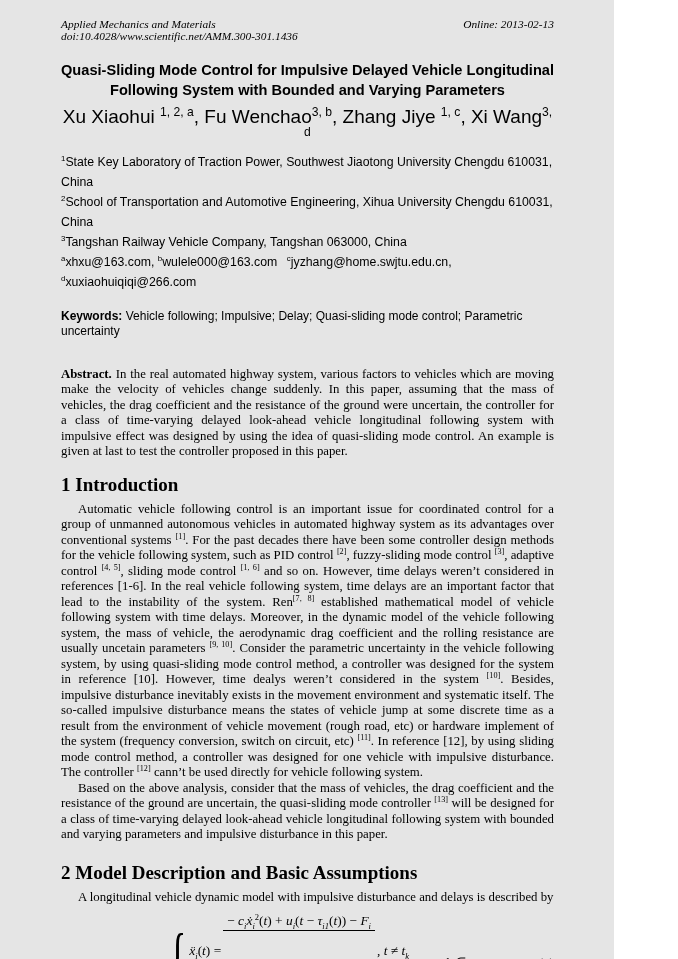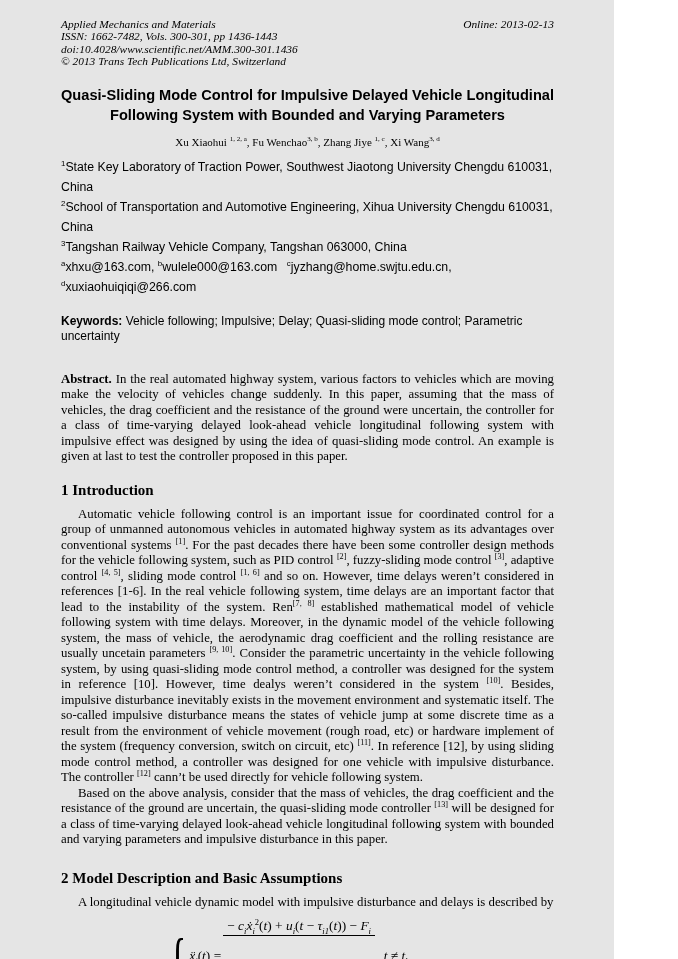--- a/index.html
+++ b/index.html
@@ -8,33 +8,33 @@
     padding:18px 60px 0 61px;overflow:hidden;
     font-family:"Liberation Serif",serif;
   }
   
   .jheader{display:flex;justify-content:space-between;align-items:flex-start;
     font-style:italic;font-size:11.4px;line-height:12.4px;}
   .jheader .hl{white-space:nowrap;}
   
   .title{margin:17px 0 0;text-align:center;font-family:"Liberation Sans",sans-serif;
     font-weight:bold;font-size:14.6px;line-height:20px;}
-  .authors{margin-top:7px;text-align:center;font-family:Liberation Serif, serif;
-    font-size:11px;line-height:20px;}
+  .authors{margin-top:7px;text-align:center;font-family:Liberation Sans, sans-serif;
+    font-size:19px;line-height:20px;}
   .affils{margin-top:5px;}
   .affil,.emails{font-family:"Liberation Sans",sans-serif;
     font-size:12.3px;line-height:20px;}
   .emails{white-space:pre-wrap;}
   
   .keywords{margin-top:17px;font-family:"Liberation Sans",sans-serif;font-size:12px;line-height:15px;}
   .kw-label{font-weight:bold;text-align:center;}
   
   .abstract{margin:28px 0 12px;text-align:justify;font-size:12.8px;line-height:15.5px;}
   .ab-label{font-weight:bold;}
-  .sec-h{margin:17px 0 0;font-size:15px;font-weight:bold;line-height:16px;}
+  .sec-h{margin:17px 0 0;font-size:19px;font-weight:bold;line-height:16px;}
   .sec-h2{margin-top:22px;}
   .para{margin:9px 0 0;text-align:justify;font-size:12.8px;line-height:15.5px;text-indent:17px;}
   .para.cont{margin-top:0;}
   .plain{text-align:left;}
   sup{font-size:0.64em;line-height:0;vertical-align:super;}
   sub{font-size:0.64em;line-height:0;vertical-align:sub;}
   .it{font-style:italic;}
   
   .equation{margin-top:12px;display:flex;align-items:center;font-size:13.4px;height:92px;}
   .eq-main{display:flex;align-items:center;margin-left:108px;}
@@ -49,23 +49,21 @@
   .eq-number{margin-left:auto;}
 </style>
 </head>
 <body>
 
 <div class="page">
 
   <div class="jheader">
     <div>
       <div class="hl">Applied Mechanics and Materials</div>
-      <div class="hl">ISSN: 1662-7482, Vols. 300-301, pp 1436-1443</div>
       <div class="hl">doi:10.4028/www.scientific.net/AMM.300-301.1436</div>
-      <div class="hl">© 2013 Trans Tech Publications Ltd, Switzerland</div>
     </div>
     <div class="hl">Online: 2013-02-13</div>
   </div>
 
   <div class="title">Quasi-Sliding Mode Control for Impulsive Delayed Vehicle Longitudinal Following System with Bounded and Varying Parameters</div>
 
   <div class="authors"><span>Xu Xiaohui </span><sup>1, 2, a</sup><span>, Fu Wenchao</span><sup>3, b</sup><span>, Zhang Jiye </span><sup>1, c</sup><span>, Xi Wang</span><sup>3, d</sup></div>
 
   <div class="affils">
     <div class="affil"><sup>1</sup><span>State Key Laboratory of Traction Power, Southwest Jiaotong University Chengdu 610031, China</span></div>

